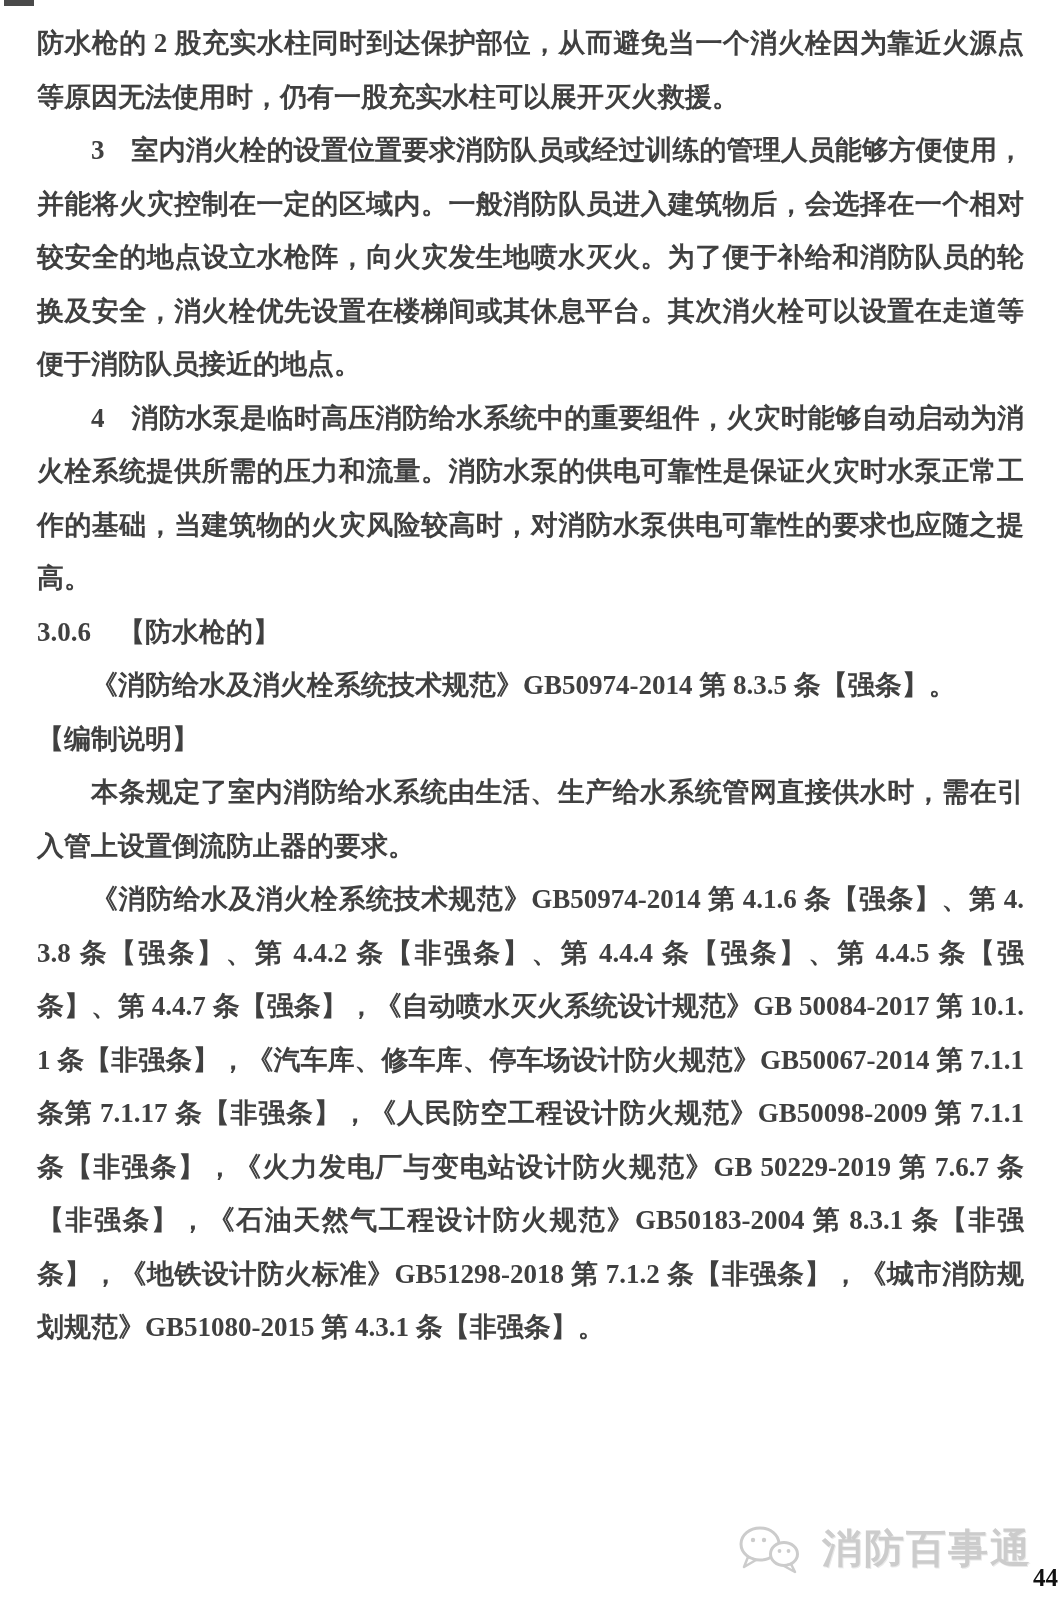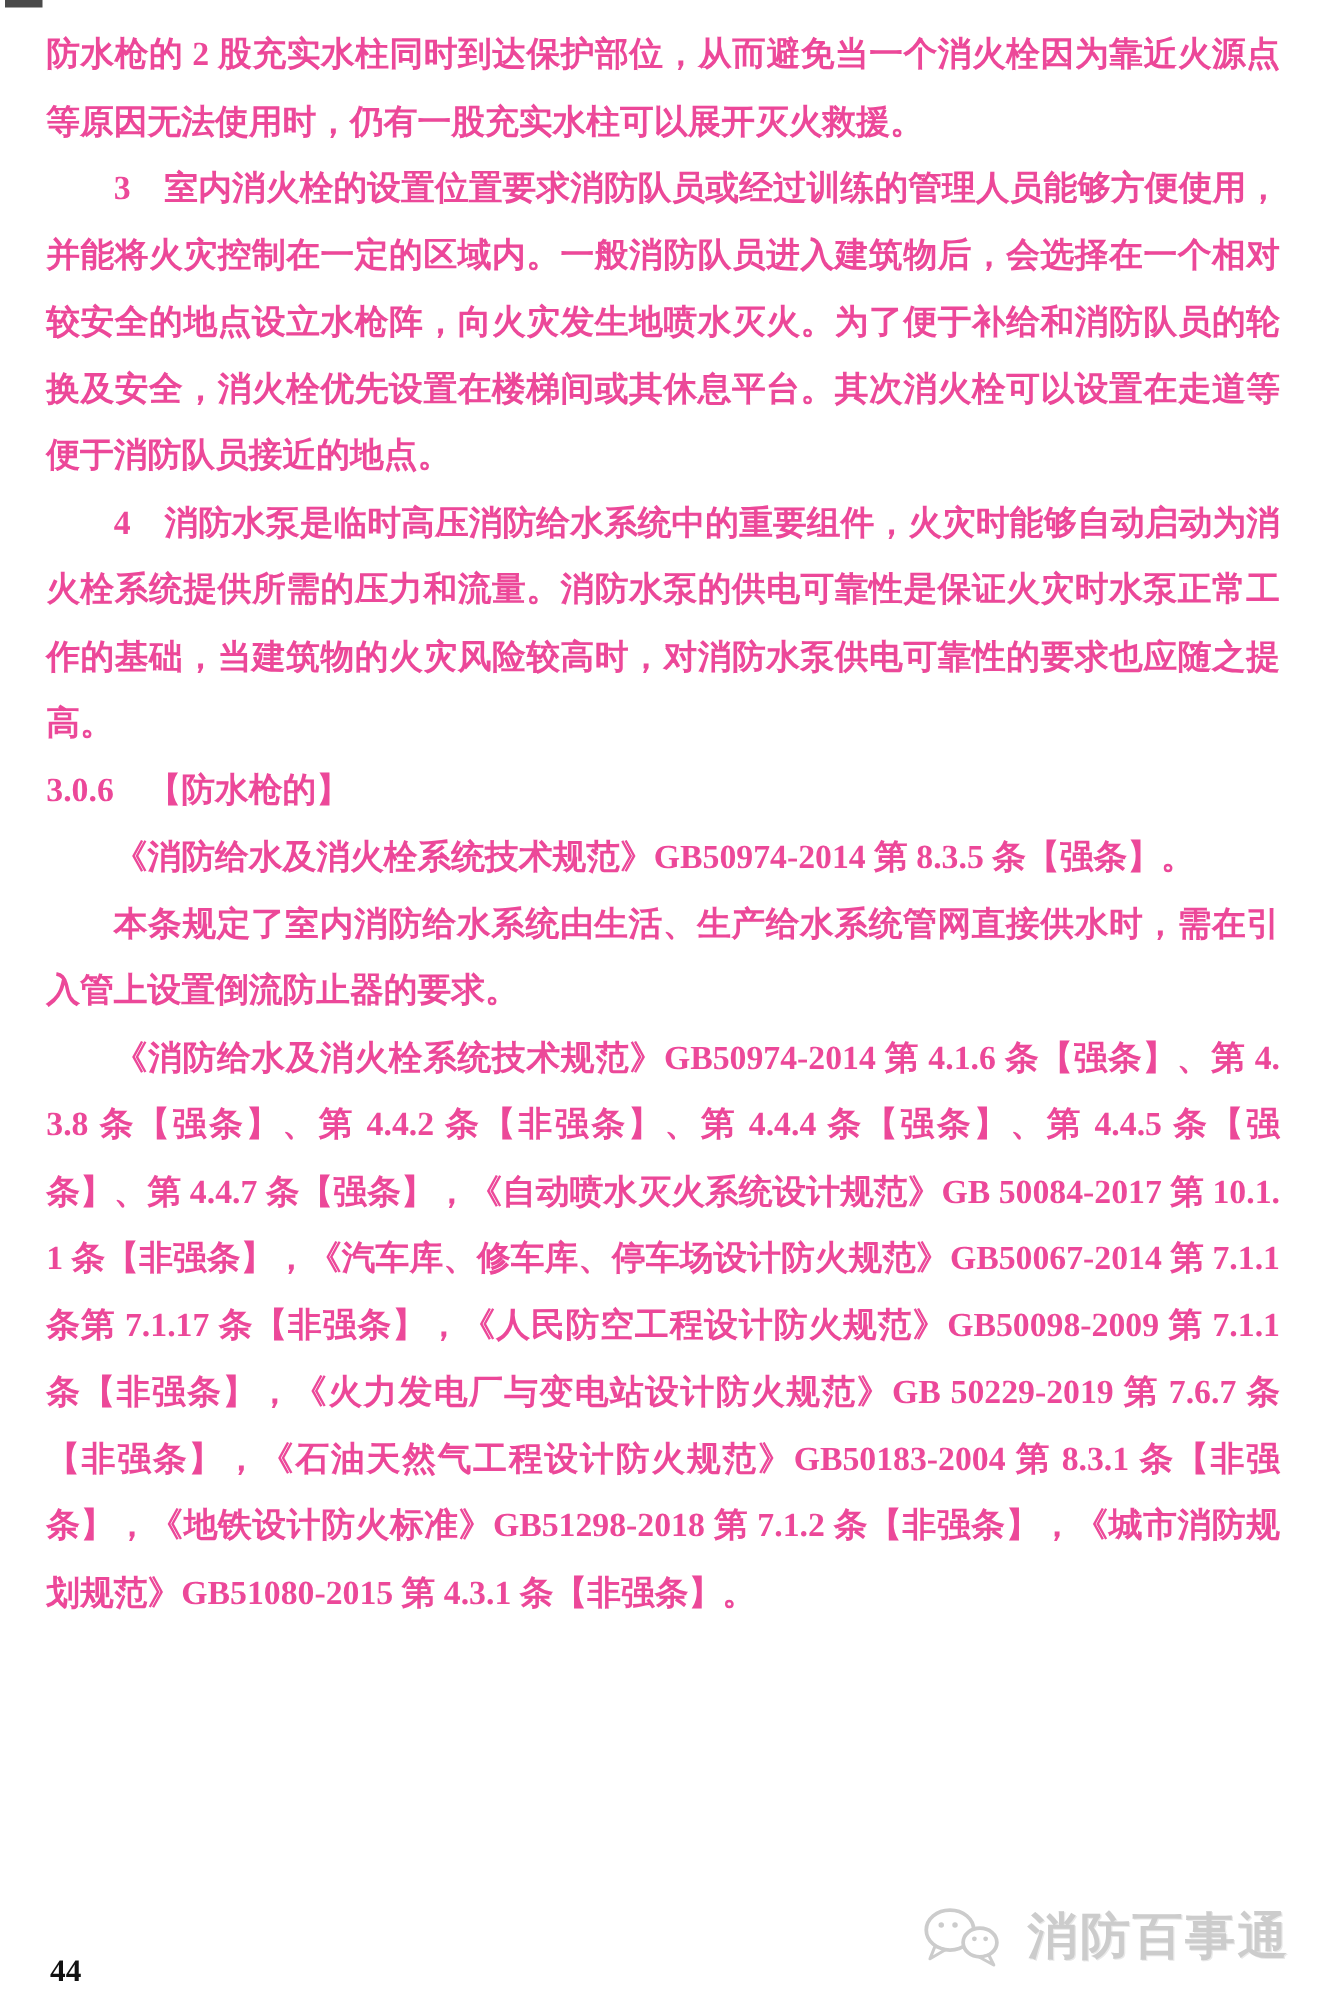--- a/index.html
+++ b/index.html
@@ -15,29 +15,29 @@
     background:#2a2a2a;opacity:.85;
   }
   .content{
     position:absolute;left:37px;right:34px;top:17px;
   }
   .para{
     margin:0;
     font-size:27px;
     line-height:53.5px;
     font-weight:600;
-    color:#ec4899;
+    color:#404040;
     text-align:justify;
     text-justify:inter-ideograph;
     word-break:break-all;
   }
   .para.indent{text-indent:2em;}
   .page-number{
     position:absolute;left:0;right:0;bottom:8px;
-    text-align:left;
+    text-align:right;
     font-size:25px;font-weight:700;color:#111;
     font-family:"Liberation Serif","DejaVu Serif",serif;
     margin-left:40px;
   }
   .watermark{
     position:absolute;right:26px;bottom:24px;
     display:flex;align-items:center;gap:20px;
     color:#c7c7c7;
     user-select:none;
   }
@@ -54,20 +54,21 @@
 
 <div class="scan-artifact"></div>
 
 <div class="content">
   <div>
       <p class="para">防水枪的 2 股充实水柱同时到达保护部位，从而避免当一个消火栓因为靠近火源点等原因无法使用时，仍有一股充实水柱可以展开灭火救援。</p>
       <p class="para indent">3　室内消火栓的设置位置要求消防队员或经过训练的管理人员能够方便使用，并能将火灾控制在一定的区域内。一般消防队员进入建筑物后，会选择在一个相对较安全的地点设立水枪阵，向火灾发生地喷水灭火。为了便于补给和消防队员的轮换及安全，消火栓优先设置在楼梯间或其休息平台。其次消火栓可以设置在走道等便于消防队员接近的地点。</p>
       <p class="para indent">4　消防水泵是临时高压消防给水系统中的重要组件，火灾时能够自动启动为消火栓系统提供所需的压力和流量。消防水泵的供电可靠性是保证火灾时水泵正常工作的基础，当建筑物的火灾风险较高时，对消防水泵供电可靠性的要求也应随之提高。</p>
       <p class="para">3.0.6　【防水枪的】</p>
       <p class="para indent">《消防给水及消火栓系统技术规范》GB50974-2014 第 8.3.5 条【强条】。</p>
+      <p class="para">【编制说明】</p>
       <p class="para indent">本条规定了室内消防给水系统由生活、生产给水系统管网直接供水时，需在引入管上设置倒流防止器的要求。</p>
       <p class="para indent">《消防给水及消火栓系统技术规范》GB50974-2014 第 4.1.6 条【强条】、第 4.3.8 条【强条】、第 4.4.2 条【非强条】、第 4.4.4 条【强条】、第 4.4.5 条【强条】、第 4.4.7 条【强条】，《自动喷水灭火系统设计规范》GB 50084-2017 第 10.1.1 条【非强条】，《汽车库、修车库、停车场设计防火规范》GB50067-2014 第 7.1.1 条第 7.1.17 条【非强条】，《人民防空工程设计防火规范》GB50098-2009 第 7.1.1 条【非强条】，《火力发电厂与变电站设计防火规范》GB 50229-2019 第 7.6.7 条【非强条】，《石油天然气工程设计防火规范》GB50183-2004 第 8.3.1 条【非强条】，《地铁设计防火标准》GB51298-2018 第 7.1.2 条【非强条】，《城市消防规划规范》GB51080-2015 第 4.3.1 条【非强条】。</p>
     </div>
 </div>
 
 <div class="watermark">
   <svg width="66" height="52" viewBox="0 0 66 52" fill="none" xmlns="http://www.w3.org/2000/svg">
 
     <ellipse cx="24" cy="21" rx="19" ry="16" stroke="#cccccc" stroke-width="3" fill="#ffffff"></ellipse>
     <path d="M12 34 L8 44 L20 37 Z" fill="#ffffff" stroke="#cccccc" stroke-width="2.5" stroke-linejoin="round"></path>

